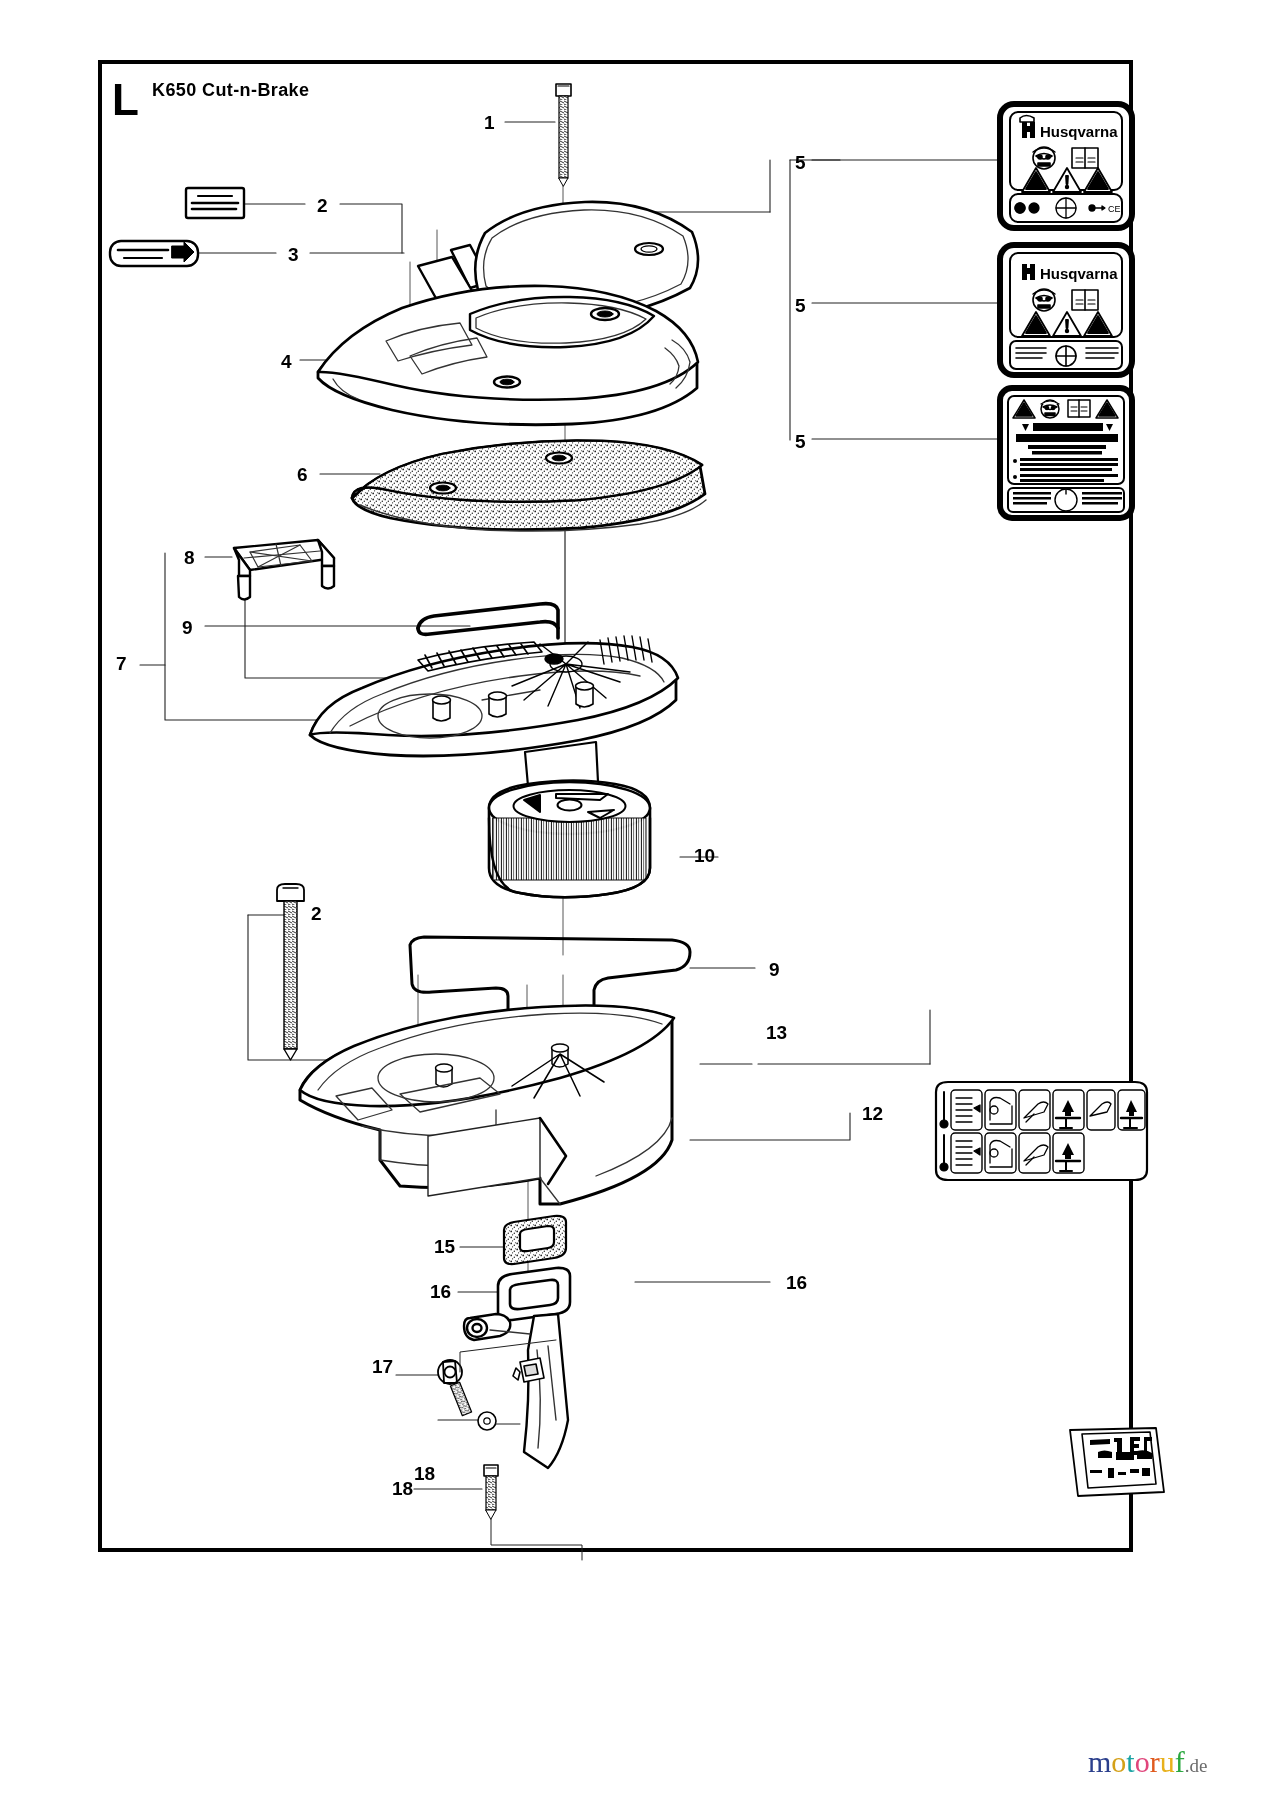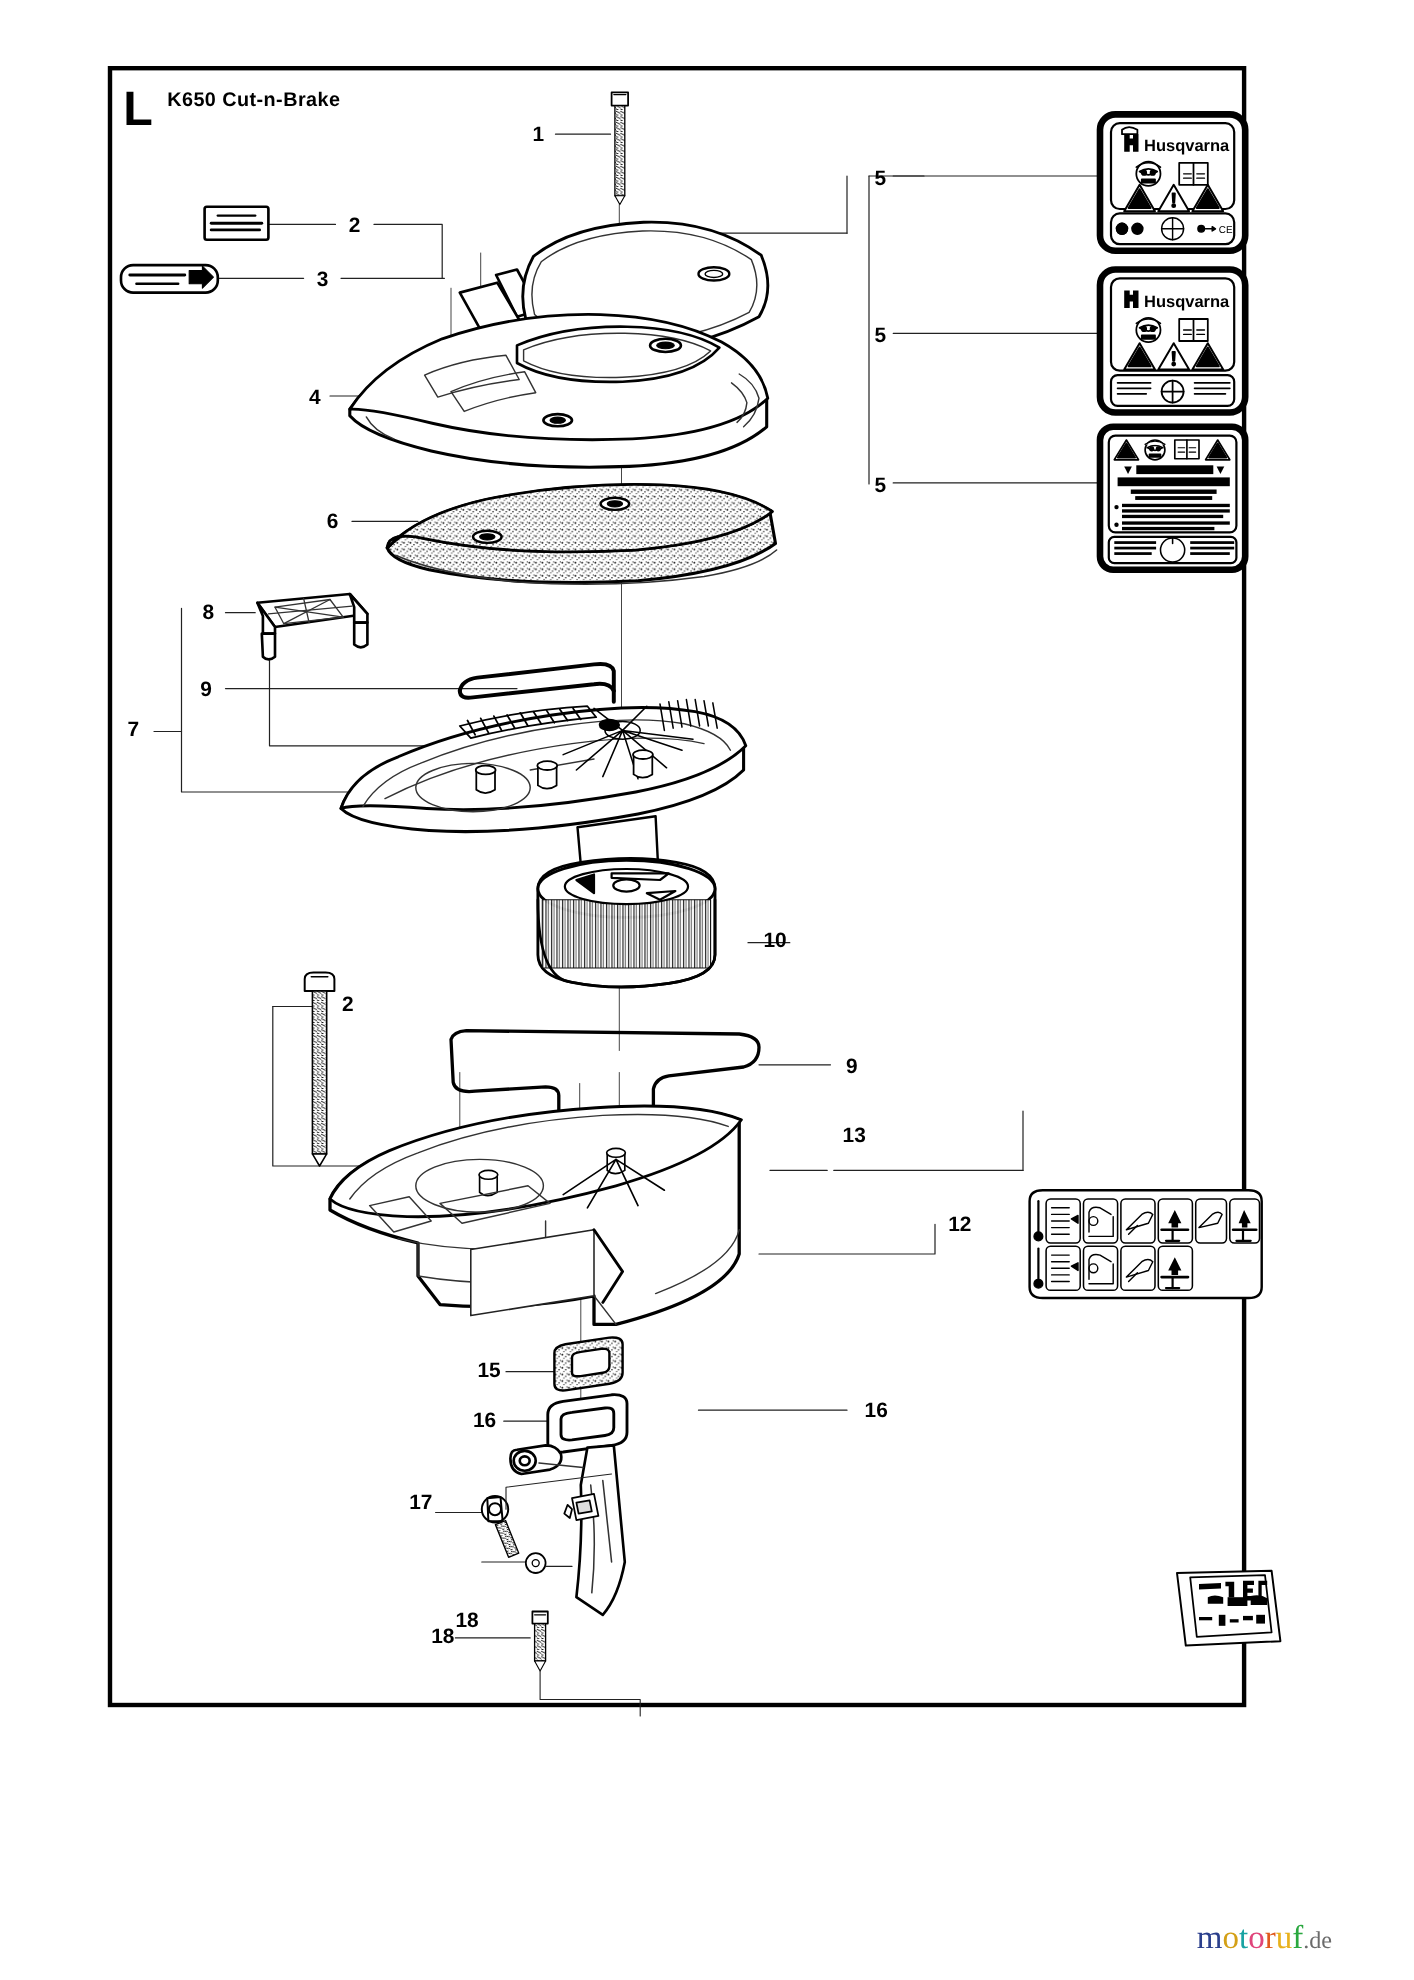--- a/index.html
+++ b/index.html
@@ -6,21 +6,21 @@
   body{width:1285px;height:1800px;position:relative;font-family:"Liberation Sans",sans-serif;overflow:hidden;}
   #sheet{position:absolute;left:0;top:0;width:1285px;height:1800px;}
   .frame{position:absolute;left:98px;top:60px;width:1035px;height:1492px;border:4px solid #000;background:#fff;box-sizing:border-box;}
   .plate-letter{position:absolute;left:112px;top:78px;font-size:44px;font-weight:bold;font-family:"Liberation Sans",sans-serif;line-height:1;color:#000;}
   .plate-title{position:absolute;left:152px;top:80px;font-size:18px;font-weight:bold;letter-spacing:.4px;color:#000;}
   .callout{position:absolute;font-size:19px;font-weight:bold;color:#000;font-family:"Liberation Sans",sans-serif;}
   svg.art{position:absolute;left:0;top:0;width:1285px;height:1800px;pointer-events:none;}
   .wm{position:absolute;left:1088px;top:1745px;font-family:"Liberation Serif",serif;font-size:30px;letter-spacing:0px;}
   .wm span{font-weight:400;}
   .wm .m{color:#2b3f8c}.wm .o1{color:#d4a017}.wm .t{color:#19a3a3}.wm .o2{color:#e0457b}
-  .wm .r{color:#e05a1e}.wm .u{color:#e8b11c}.wm .f{color:#2aa83f}.wm .de{color:#6b6b6b;font-size:22px}
+  .wm .r{color:#e05a1e}.wm .u{color:#e8b11c}.wm .f{color:#2aa83f}.wm .de{color:#6b6b6b;font-size:19px}
 </style>
 </head>
 <body>
 
 <div id="sheet">
 
   <div class="frame"></div>
   <div class="plate-letter">L</div>
   <div class="plate-title">K650 Cut-n-Brake</div>
 

